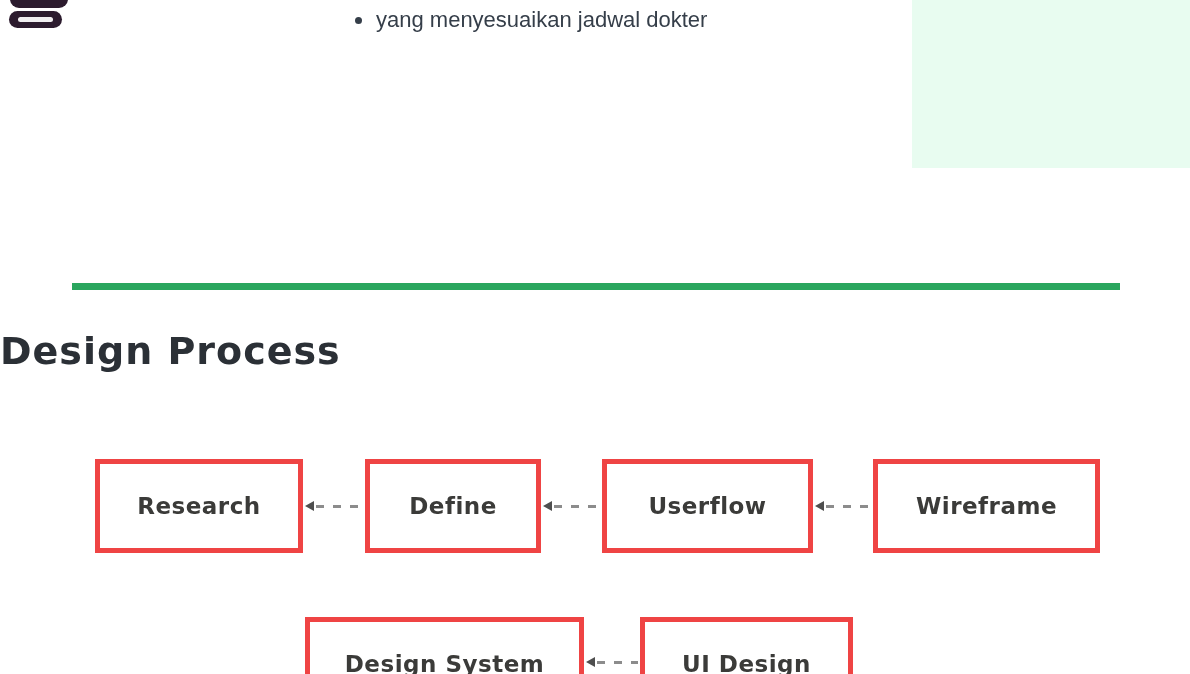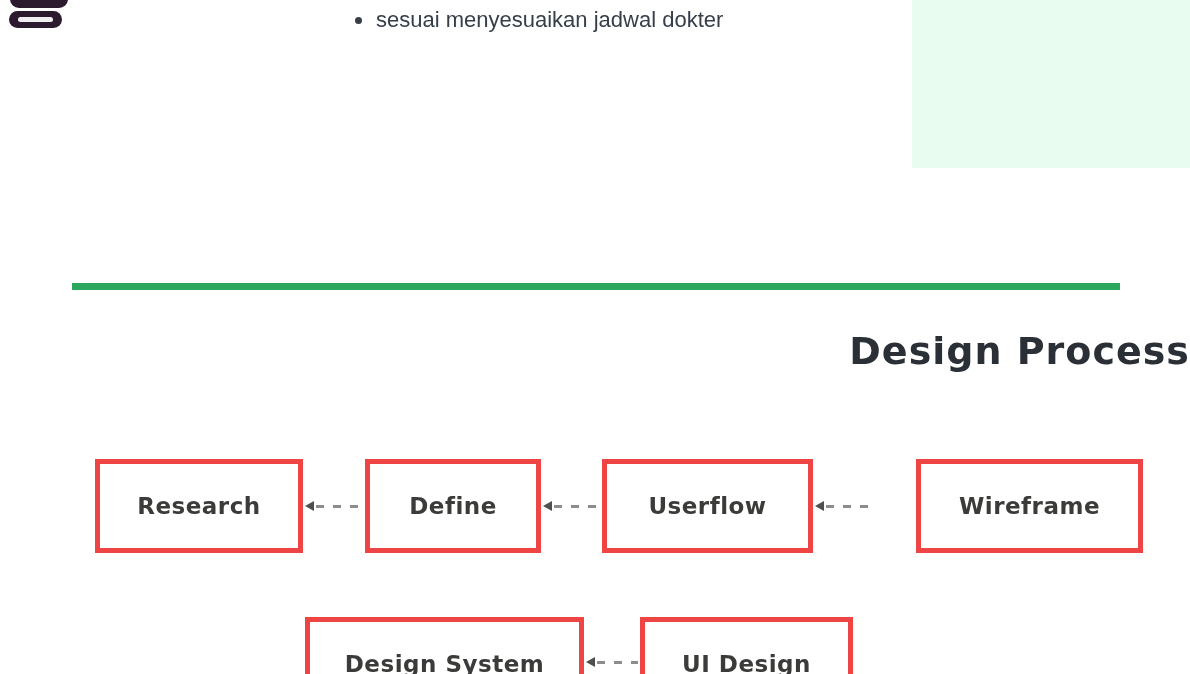--- a/index.html
+++ b/index.html
@@ -39,21 +39,21 @@
 
   
   .mint-panel { position:absolute; left:912px; top:0; width:278px; height:168px; background:#e8fcf0; }
 
   
   .divider { position:absolute; left:72px; top:283px; width:1048px; height:7px; background:#2aa65e; }
 
   
   .title {
     position:absolute; left:0; top:329px; width:1190px; margin:0;
-    text-align:right; font-family:"DejaVu Sans", sans-serif;
+    text-align:left; font-family:"DejaVu Sans", sans-serif;
     font-size:38px; font-weight:bold; letter-spacing:1px; color:#2b3036;
   }
 
   
   .node {
     position:absolute; box-sizing:border-box; height:94px;
     border:5px solid #ef4444; background:#ffffff;
     display:flex; align-items:center; justify-content:center;
   }
   .node-label {
@@ -83,21 +83,21 @@
     <div class="logo-pill">
       <div class="logo-pill-inner"></div>
     </div>
   </div>
 
   <div class="mint-panel"></div>
 
   <ul class="bullets">
     <li>
       <span class="bullet-dot"></span>
-      <span>sesuai menyesuaikan jadwal dokter</span>
+      <span>yang menyesuaikan jadwal dokter</span>
     </li>
   </ul>
 
   <div class="divider"></div>
 
   <h1 class="title">Design Process</h1>
 
   <div class="node" style="left:95px; top:459px; width:208px;">
     <span class="node-label">Research</span>
   </div>
@@ -112,21 +112,21 @@
     <span class="arrow-head"></span>
     <span class="dash-line"></span>
   </div>
   <div class="node" style="left:602px; top:459px; width:211px;">
     <span class="node-label">Userflow</span>
   </div>
   <div class="connector" style="left:815px; top:501px; width:56px;">
     <span class="arrow-head"></span>
     <span class="dash-line"></span>
   </div>
-  <div class="node" style="left:873px; top:459px; width:227px;margin-left:43px;">
+  <div class="node" style="left:873px; top:459px; width:227px;">
     <span class="node-label">Wireframe</span>
   </div>
 
   <div class="node" style="left:305px; top:617px; width:279px;">
     <span class="node-label">Design System</span>
   </div>
   <div class="connector" style="left:586px; top:657px; width:52px;">
     <span class="arrow-head"></span>
     <span class="dash-line"></span>
   </div>

